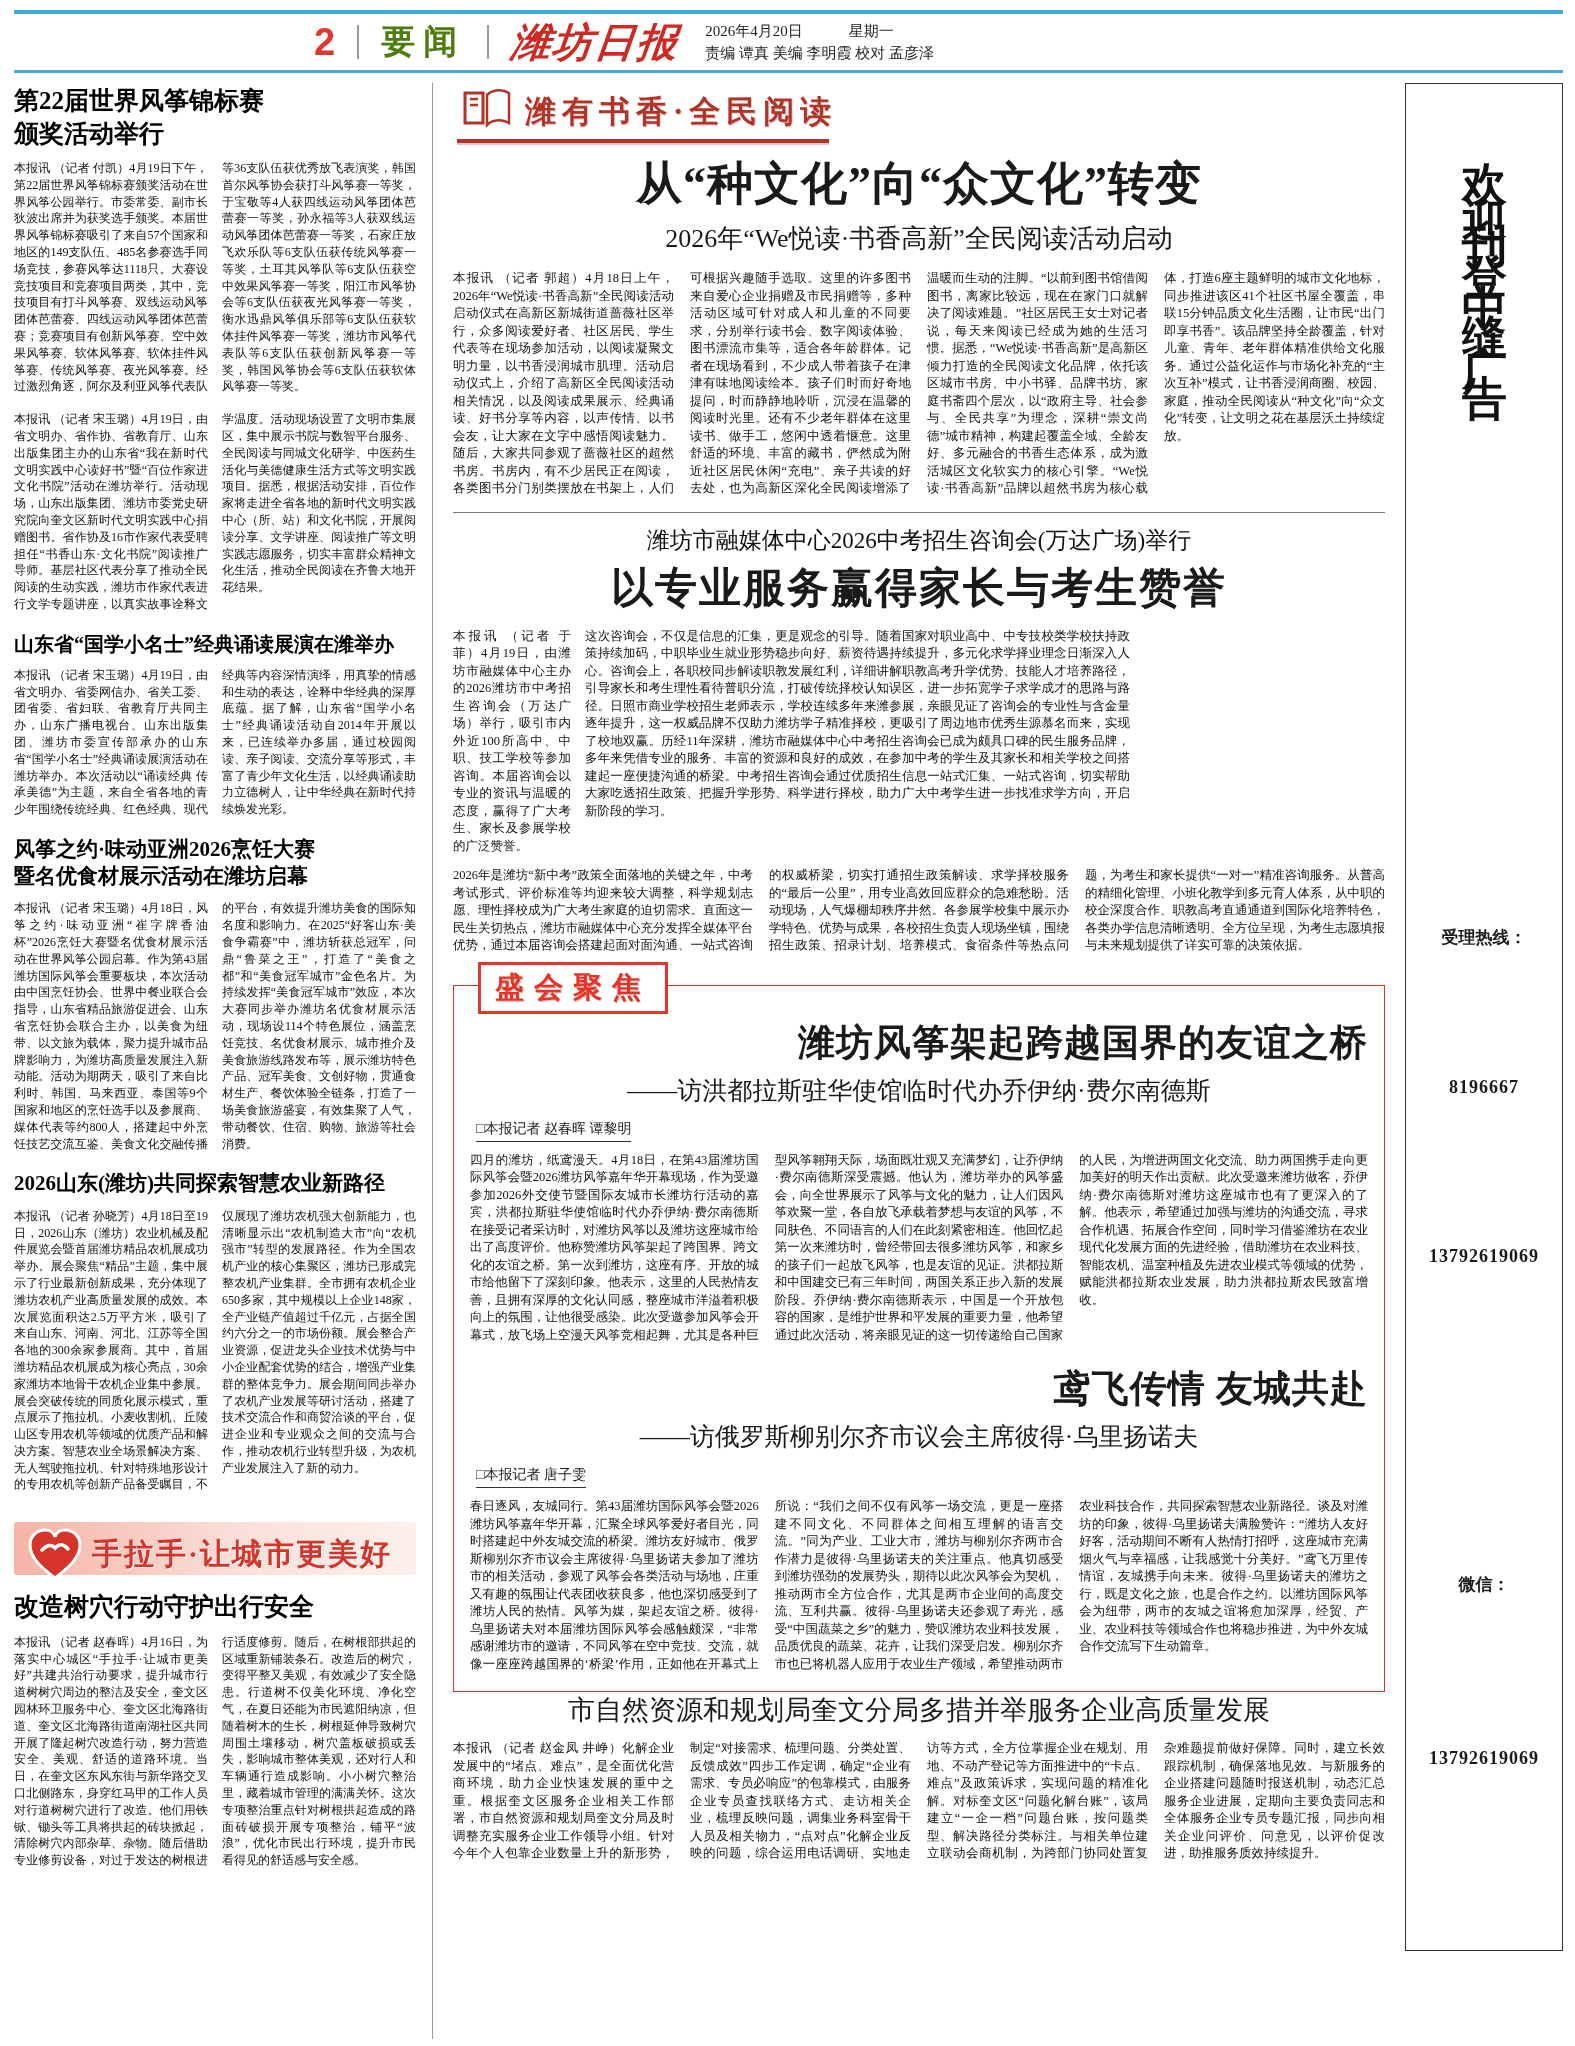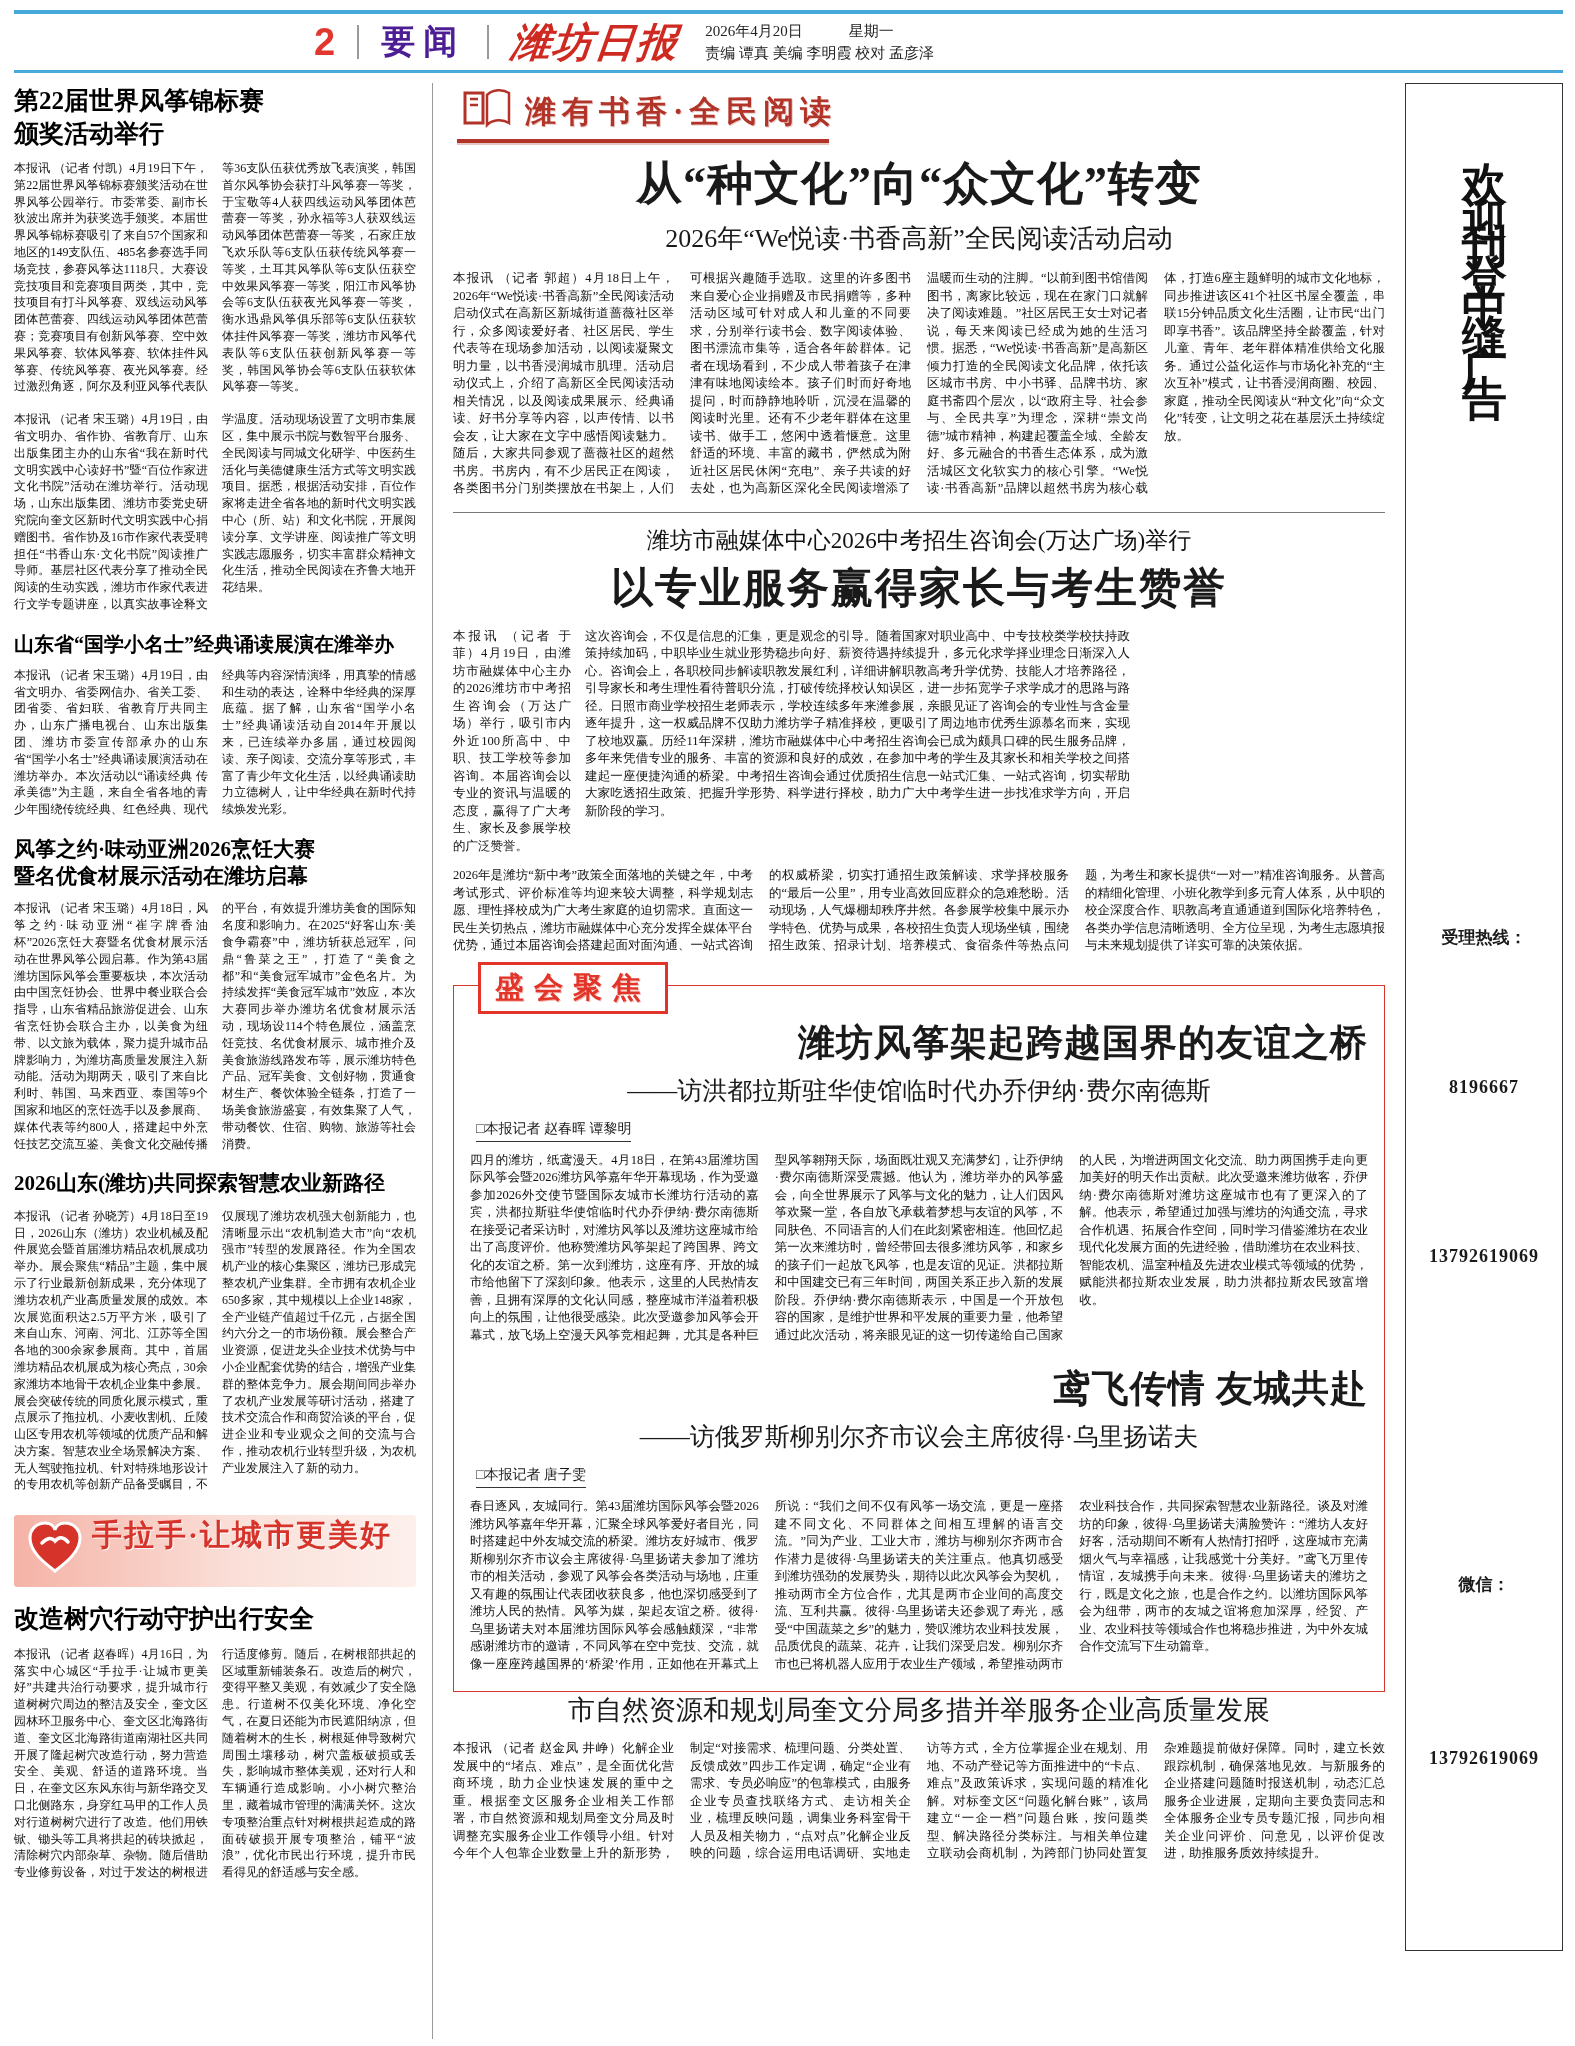--- a/index.html
+++ b/index.html
@@ -8,21 +8,21 @@
     box-sizing:border-box;padding:10px 12px 8px 14px;
     font-family:"Liberation Serif","DejaVu Serif",serif;color:#1a1a1a;overflow:hidden;
   }
   .blue-rule{height:4px;background:#47a9da;width:100%;}
   .blue-rule.thin{height:3px;}
 
   
   .masthead{display:flex;align-items:center;height:56px;margin-left:300px;}
   .page-number{color:#e2372f;font-size:38px;font-weight:bold;font-family:"Liberation Sans",sans-serif;}
   .head-div{width:2px;height:34px;background:#9a9a9a;margin:0 22px;}
-  .section-name{font-size:34px;font-weight:bold;color:#4c1d95;letter-spacing:8px;}
+  .section-name{font-size:34px;font-weight:bold;color:#4d7c0f;letter-spacing:8px;}
   .paper-name{font-size:40px;font-weight:bold;color:#cf2a21;font-style:italic;margin-right:26px;letter-spacing:2px;transform:skewX(-6deg);}
   .dateblock{font-size:15px;line-height:1.5;color:#222;}
   .dateblock .row1 span{margin-right:46px;}
 
   
   .content{display:flex;margin-top:10px;height:1956px;}
   .leftcol{width:402px;flex:0 0 402px;border-right:1px solid #9a9a9a;padding-right:16px;display:flex;flex-direction:column;}
   .maincol{flex:1;padding:0 18px 0 20px;display:flex;flex-direction:column;min-width:0;}
   .seamcol{width:158px;flex:0 0 158px;margin-left:2px;}
 
@@ -35,23 +35,23 @@
   .l-article{margin-bottom:16px;}
   .l-article h2{
     margin:2px 0 10px 0;text-align:left;font-weight:bold;color:#000;
     white-space:pre-line;line-height:1.3;
   }
   .t-big{font-size:25px;}
   .t-mid{font-size:21px;}
   .t-sm{font-size:20px;}
 
   .campaign-banner{
-    position:relative;height:72px;margin:6px 0 14px 0;border-radius:3px;
+    position:relative;height:53px;margin:13px 0 14px 0;border-radius:3px;
     background:linear-gradient(90deg,#f5b3a6 0%,#fadfd8 55%,#fdf0ec 100%);
-    display:flex;align-items:flex-start;padding-left:78px;box-sizing:border-box;
+    display:flex;align-items:flex-end;padding-left:78px;box-sizing:border-box;
   }
   .campaign-banner .txt{
     font-size:30px;font-weight:bold;color:#d6342a;letter-spacing:2px;
     text-shadow:1px 1px 0 #fff;
   }
   .heart-badge{position:absolute;left:8px;top:-2px;width:66px;height:66px;}
 
   
   .book-banner{display:flex;align-items:flex-end;gap:12px;margin:4px 0 0 8px;}
   .book-banner .txt{font-size:31px;font-weight:bold;color:#b23328;letter-spacing:6px;text-shadow:1px 1px 0 #e8cdc9;}

